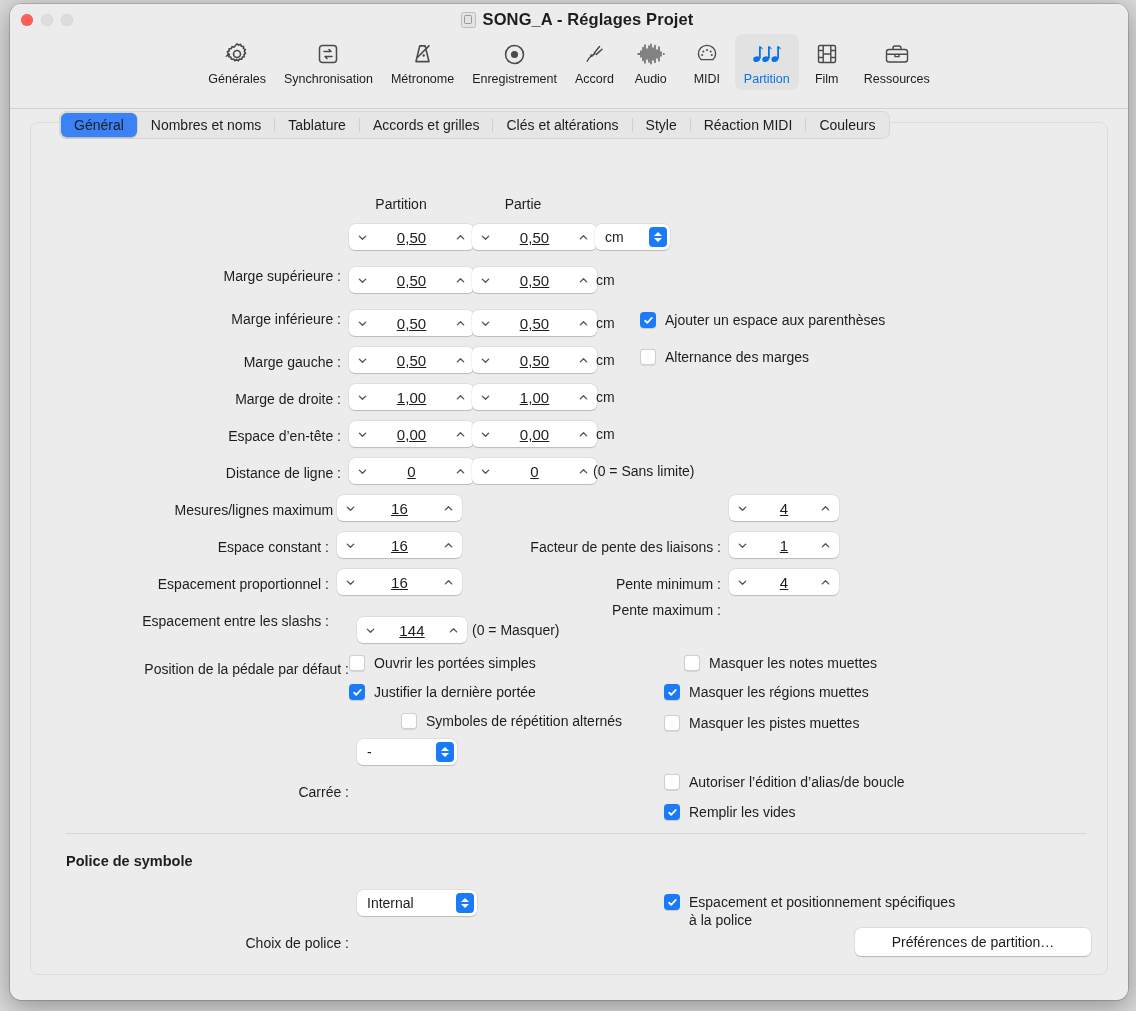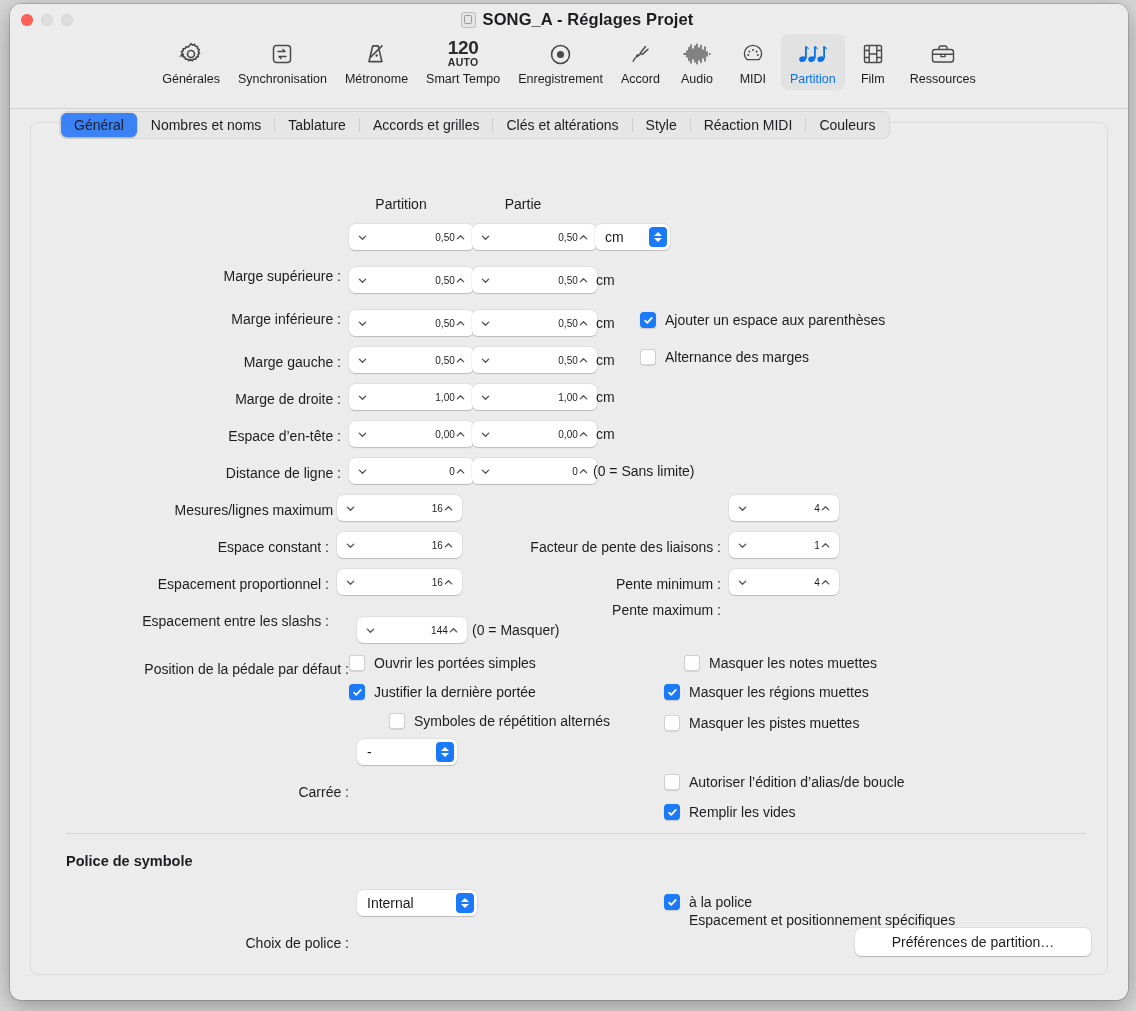--- a/index.html
+++ b/index.html
@@ -122,22 +122,23 @@
     position: absolute;
     height: 26px;
     background: #fff;
     border-radius: 6px;
     box-shadow: 0 .5px 1px rgba(0,0,0,.18), 0 0 0 .5px rgba(0,0,0,.07);
     display: flex; align-items: center; justify-content: space-between;
     padding: 0 8px;
     cursor: default;
   }
   .stepper .val {
-    flex: 1; text-align: right; font-size: 10px; color: #1d1d1f;
+    flex: 1; text-align: center; font-size: 15px; color: #1d1d1f;
     letter-spacing: .1px;
+    text-decoration: underline;
   }
   .chev { width: 11px; height: 11px; flex: none; }
   .chev svg { display: block; }
 
   
   .popup {
     position: absolute; height: 26px;
     background: #fff;
     border-radius: 6px;
     box-shadow: 0 .5px 1px rgba(0,0,0,.18), 0 0 0 .5px rgba(0,0,0,.07);
@@ -233,27 +234,20 @@
         <div class="tb-icon">
           <svg width="26" height="26" viewBox="0 0 24 24" fill="none" stroke="#4a4a4a" stroke-width="1.5">
             <path d="M9 4.5h5l3.5 14.5h-12z" stroke-linejoin="round"></path>
             <path d="M17.5 4.5L7 15" stroke-linecap="round"></path>
             <circle cx="12.6" cy="13.4" r="1.1" fill="#4a4a4a" stroke="none"></circle>
           </svg>
         </div>
         <div class="tb-label">Métronome</div>
       </div>
 
-      <div class="tb-item">
-        <div class="tb-icon" style="flex-direction:column;">
-          <div class="tempo-num">120</div>
-          <div class="tempo-auto">AUTO</div>
-        </div>
-        <div class="tb-label">Smart Tempo</div>
-      </div>
 
       <div class="tb-item">
         <div class="tb-icon">
           <svg width="25" height="25" viewBox="0 0 24 24" fill="none" stroke="#4a4a4a" stroke-width="1.5">
             <circle cx="12" cy="12" r="8.6"></circle>
             <circle cx="12" cy="12" r="3.4" fill="#4a4a4a" stroke="none"></circle>
           </svg>
         </div>
         <div class="tb-label">Enregistrement</div>
       </div>
@@ -692,21 +686,21 @@
         <span class="cbtxt">Ouvrir les portées simples</span>
       </div>
       <div class="cbrow" style="left:318px; top:560px;">
         <span class="cb on">
             <svg width="11" height="11" viewBox="0 0 12 12" fill="none" stroke="#fff" stroke-width="1.9" stroke-linecap="round" stroke-linejoin="round">
               <path d="M2.3 6.2l2.3 2.4 5-5.4"></path>
             </svg>
           </span>
         <span class="cbtxt">Justifier la dernière portée</span>
       </div>
-      <div class="cbrow" style="left:318px; top:589px;padding-left:40px;">
+      <div class="cbrow" style="left:330px; top:589px;padding-left:40px;">
         <span class="cb"></span>
         <span class="cbtxt">Symboles de répétition alternés</span>
       </div>
 
       <div class="cbrow" style="left:633px; top:531px;padding-left:20px;">
         <span class="cb"></span>
         <span class="cbtxt">Masquer les notes muettes</span>
       </div>
       <div class="cbrow" style="left:633px; top:560px;">
         <span class="cb on">
@@ -756,22 +750,22 @@
           </span>
       </div>
 
       <div class="cbrow" style="left:633px; top:770px; width:400px;">
         <span class="cb on">
             <svg width="11" height="11" viewBox="0 0 12 12" fill="none" stroke="#fff" stroke-width="1.9" stroke-linecap="round" stroke-linejoin="round">
               <path d="M2.3 6.2l2.3 2.4 5-5.4"></path>
             </svg>
           </span>
         <span style="display:flex;flex-direction:column;">
+          <span class="cbtxt">Espacement et positionnement spécifiques</span>
           <span class="cbtxt">à la police</span>
-          <span class="cbtxt">Espacement et positionnement spécifiques</span>
         </span>
       </div>
 
       <div class="pushbtn" style="left:824px; top:805px; width:236px;">Préférences de partition…</div>
 
     </div>
   </div>
 </div>
 
 </body></html>

